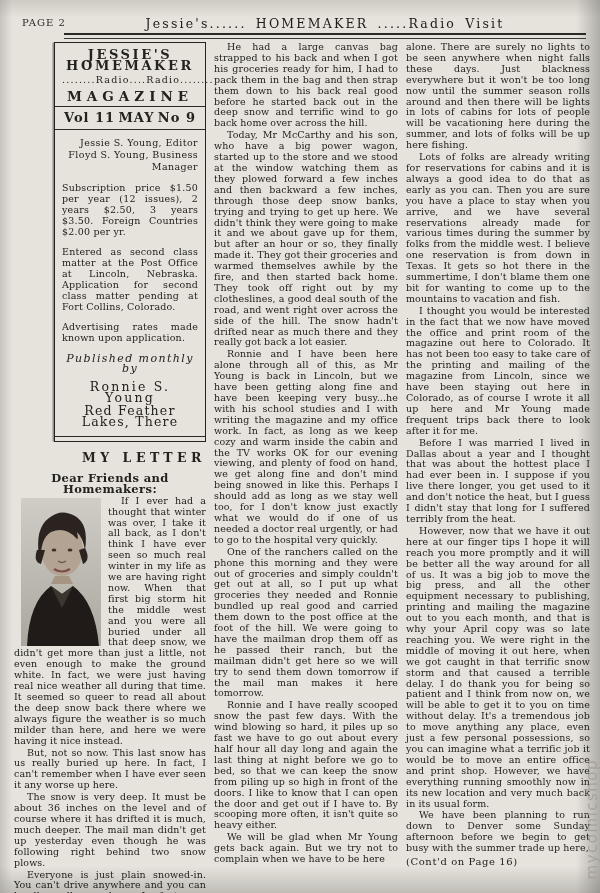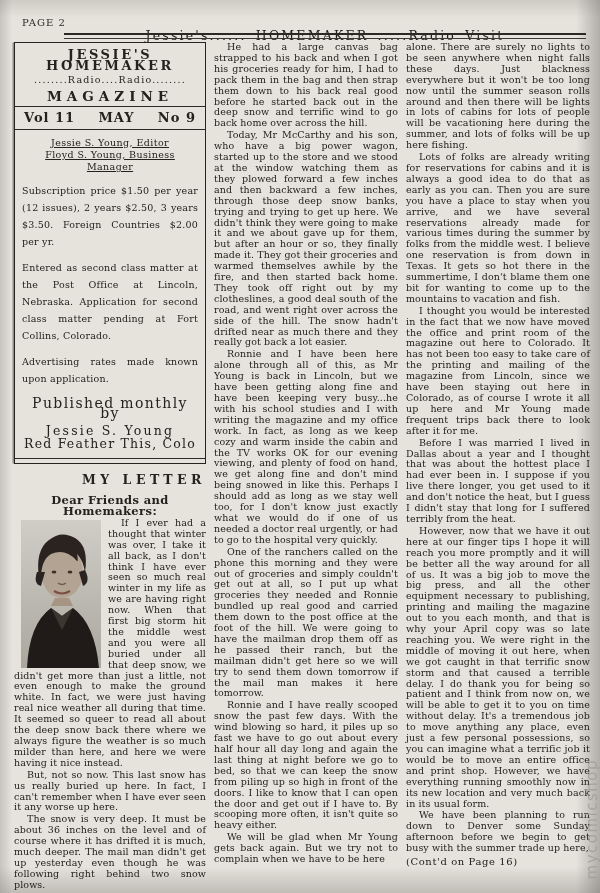--- a/index.html
+++ b/index.html
@@ -9,41 +9,41 @@
     background:
       linear-gradient(90deg, rgba(140,138,132,.35) 0, rgba(0,0,0,0) 2%, rgba(0,0,0,0) 96%, rgba(110,108,102,.45) 100%),
       linear-gradient(180deg, rgba(150,148,140,.30) 0, rgba(0,0,0,0) 2%, rgba(0,0,0,0) 97%, rgba(120,118,112,.35) 100%),
       #e6e3dd;
     font-family:"DejaVu Serif","Liberation Serif",serif;
     color:#211f1c;
   }
   
   .hdr{position:absolute;top:12px;left:0;right:0;height:26px;}
   .hdr .pagelab{position:absolute;left:22px;top:5px;font-size:10px;letter-spacing:1px;color:#2a2825;}
-  .hdr .title{position:absolute;left:70px;right:20px;top:16px;text-align:center;font-size:12.5px;letter-spacing:2.2px;word-spacing:3px;color:#1d1b18;}
+  .hdr .title{position:absolute;left:70px;right:20px;top:4px;text-align:center;font-size:12.5px;letter-spacing:2.2px;word-spacing:3px;color:#1d1b18;}
   .hdr .rule{position:absolute;left:64px;right:14px;top:21px;height:3px;border-top:2px solid #2b2926;border-bottom:1px solid #3a3834;}
   
   .content{position:absolute;top:42px;left:14px;display:flex;gap:8px;}
   .col{text-align:justify;font-size:9.5px;line-height:10.9px;letter-spacing:.1px;color:#24221e;}
   .col p{margin:0 0 1px 0;text-indent:13px;}
   .col p.noindent{text-indent:0;}
   .col-left{width:192px;}
   .col-mid{width:184px;}
   .col-right{width:184px;}
   
   .mast{border:1.5px solid #26241f;padding:5px 7px 2px 7px;text-align:center;
-        box-shadow:-2px 0 0 -0.5px rgba(38,36,31,.45);}
+        box-shadow:-2px 0 0 -0.5px rgba(38,36,31,.45);margin-left:40px;}
   .mast .t1{font-size:13px;font-weight:bold;letter-spacing:2.6px;margin-top:2px;}
   .mast .t2{font-size:9.5px;letter-spacing:1.2px;margin-top:3px;}
   .mast .t3{font-size:13.5px;font-weight:bold;letter-spacing:5px;margin:5px 0 4px;}
   .mrule{height:0;border-top:1px solid #2b2926;margin:3px -7px;}
   .volrow{display:flex;justify-content:space-between;font-size:13px;font-weight:bold;letter-spacing:1px;padding:3px 2px 2px;}
-  .mast .staff{font-size:9.5px;line-height:12px;text-align:center;letter-spacing:.4px;margin-top:7px;text-decoration:underline;}
-  .mast .blk{font-size:9.5px;line-height:17px;text-align:justify;letter-spacing:.2px;margin-top:9px;}
-  .mast .pub{font-size:14px;letter-spacing:1.4px;margin-top:11px;}
+  .mast .staff{font-size:9.5px;line-height:12px;text-align:right;letter-spacing:.4px;margin-top:7px;}
+  .mast .blk{font-size:9.5px;line-height:11px;text-align:justify;letter-spacing:.2px;margin-top:9px;}
+  .mast .pub{font-style:italic;font-size:11px;letter-spacing:1.4px;margin-top:11px;}
   .mast .pub1{font-size:12.5px;letter-spacing:2.2px;margin-top:7px;}
   .mast .pub2{font-size:12.5px;letter-spacing:1.2px;margin-top:2px;}
   .dbl{height:2px;border-top:1px solid #2b2926;margin:8px -7px 0;}
   
   .letterhead{text-align:right;font-size:12.5px;font-weight:bold;letter-spacing:4.5px;margin:11px 0 9px;}
   .salutation{font-size:11.5px;font-weight:bold;letter-spacing:.4px;margin:0 0 6px;text-indent:0 !important;text-align:center;}
   .photo{float:left;width:80px;height:148px;margin:2px 7px 2px 7px;background:#c4c1bb;}
   .photo svg{display:block;width:100%;height:100%;}
   
   .contd{text-align:left;text-indent:0 !important;font-size:10px;letter-spacing:.6px;margin-top:3px !important;}
@@ -78,22 +78,22 @@
         </div>
         <div class="mrule"></div>
         <div class="staff">
           <div>Jessie S. Young,  Editor</div>
           <div>Floyd S. Young, Business Manager</div>
         </div>
         <div class="blk">Subscription price $1.50 per year (12 issues), 2 years $2.50, 3 years $3.50. Foreign Countries $2.00 per yr.</div>
         <div class="blk">Entered as second class matter at the Post Office at Lincoln, Nebraska. Application for second class matter pending at Fort Collins, Colorado.</div>
         <div class="blk">Advertising rates made known upon application.</div>
         <div class="pub">Published monthly by</div>
-        <div class="pub1">Jessie S. Young</div>
-        <div class="pub2">Red Feather This,  Colo</div>
+        <div class="pub1">Ronnie S. Young</div>
+        <div class="pub2">Red Feather Lakes,  There</div>
         <div class="dbl"></div>
       </div>
 
       <div class="letterhead">MY LETTER</div>
       <p class="salutation">Dear Friends and Homemakers:</p>
 
       <div>
         <div class="photo">
           <svg viewBox="0 0 80 148" preserveAspectRatio="none">
             <defs>

